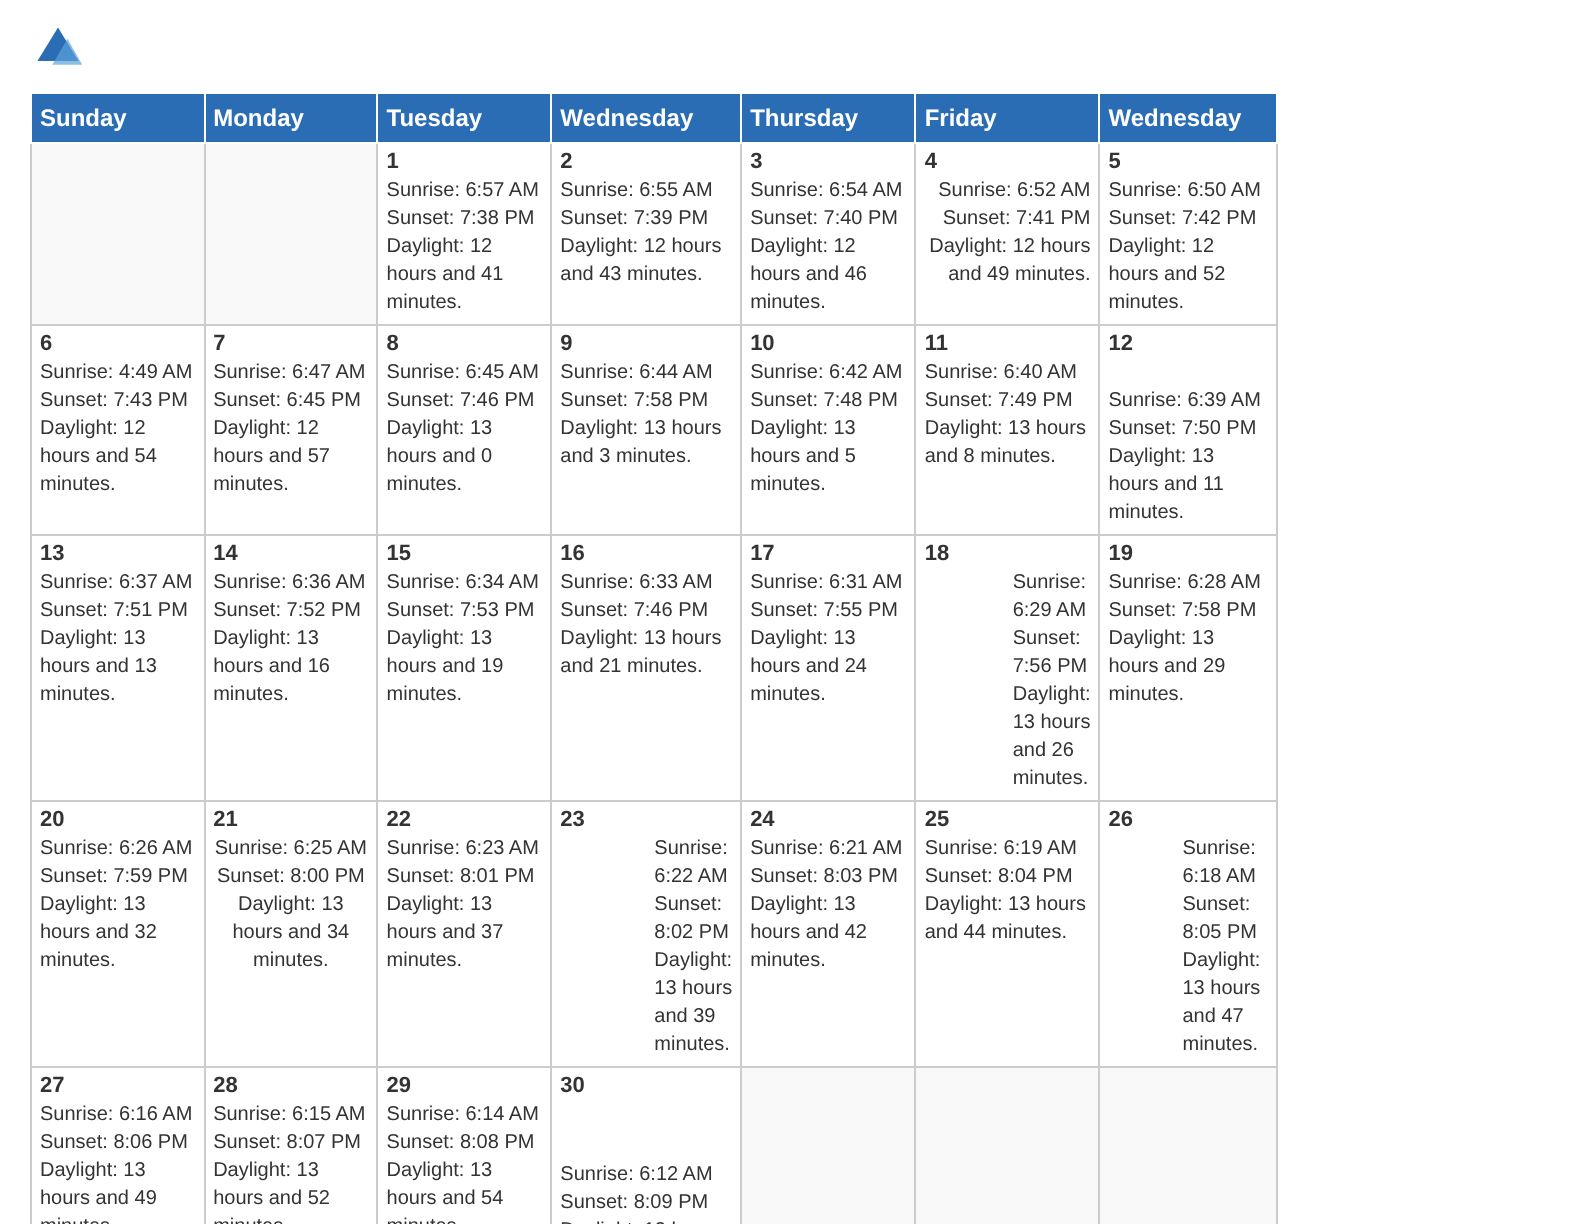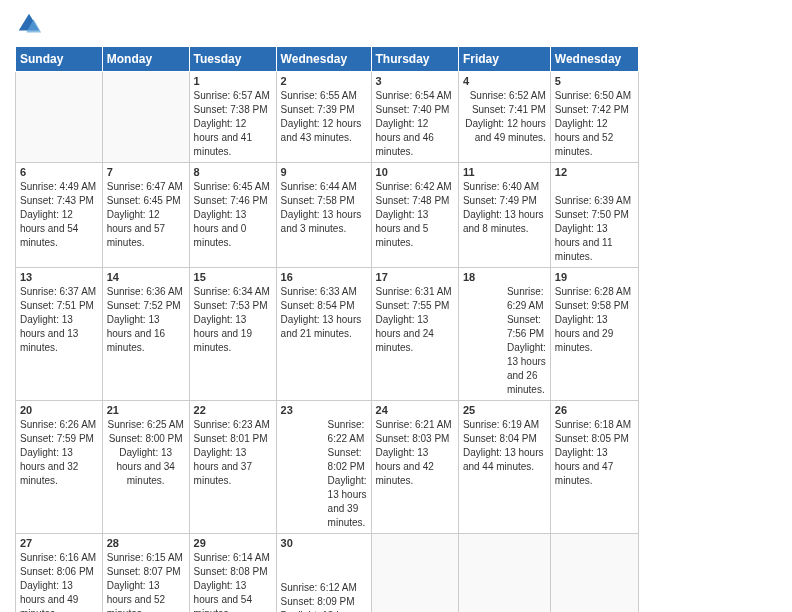--- a/index.html
+++ b/index.html
@@ -222,39 +222,39 @@
           </td>
           <td>
             <div class="day-number">15</div>
             <div class="day-info" style="white-space: pre-line;">Sunrise: 6:34 AM
 Sunset: 7:53 PM
 Daylight: 13 hours and 19 minutes.</div>
           </td>
           <td>
             <div class="day-number">16</div>
             <div class="day-info" style="white-space: pre-line;">Sunrise: 6:33 AM
-Sunset: 8:54 PM
+Sunset: 7:46 PM
 Daylight: 13 hours and 21 minutes.</div>
           </td>
           <td>
             <div class="day-number">17</div>
             <div class="day-info" style="white-space: pre-line;">Sunrise: 6:31 AM
 Sunset: 7:55 PM
 Daylight: 13 hours and 24 minutes.</div>
           </td>
           <td>
             <div class="day-number">18</div>
             <div class="day-info" style="white-space: pre-line; margin-left: 44px;">Sunrise: 6:29 AM
 Sunset: 7:56 PM
 Daylight: 13 hours and 26 minutes.</div>
           </td>
           <td>
             <div class="day-number">19</div>
             <div class="day-info" style="white-space: pre-line;">Sunrise: 6:28 AM
-Sunset: 9:58 PM
+Sunset: 7:58 PM
 Daylight: 13 hours and 29 minutes.</div>
           </td>
         </tr>
         <tr>
           <td>
             <div class="day-number">20</div>
             <div class="day-info" style="white-space: pre-line;">Sunrise: 6:26 AM
 Sunset: 7:59 PM
 Daylight: 13 hours and 32 minutes.</div>
           </td>
@@ -283,21 +283,21 @@
 Daylight: 13 hours and 42 minutes.</div>
           </td>
           <td>
             <div class="day-number">25</div>
             <div class="day-info" style="white-space: pre-line;">Sunrise: 6:19 AM
 Sunset: 8:04 PM
 Daylight: 13 hours and 44 minutes.</div>
           </td>
           <td>
             <div class="day-number">26</div>
-            <div class="day-info" style="white-space: pre-line;">Sunrise: 6:18 AM
+            <div class="day-info" style="white-space: pre-line; margin-left: 37px;">Sunrise: 6:18 AM
 Sunset: 8:05 PM
 Daylight: 13 hours and 47 minutes.</div>
           </td>
         </tr>
         <tr>
           <td>
             <div class="day-number">27</div>
             <div class="day-info" style="white-space: pre-line;">Sunrise: 6:16 AM
 Sunset: 8:06 PM
 Daylight: 13 hours and 49 minutes.</div>

